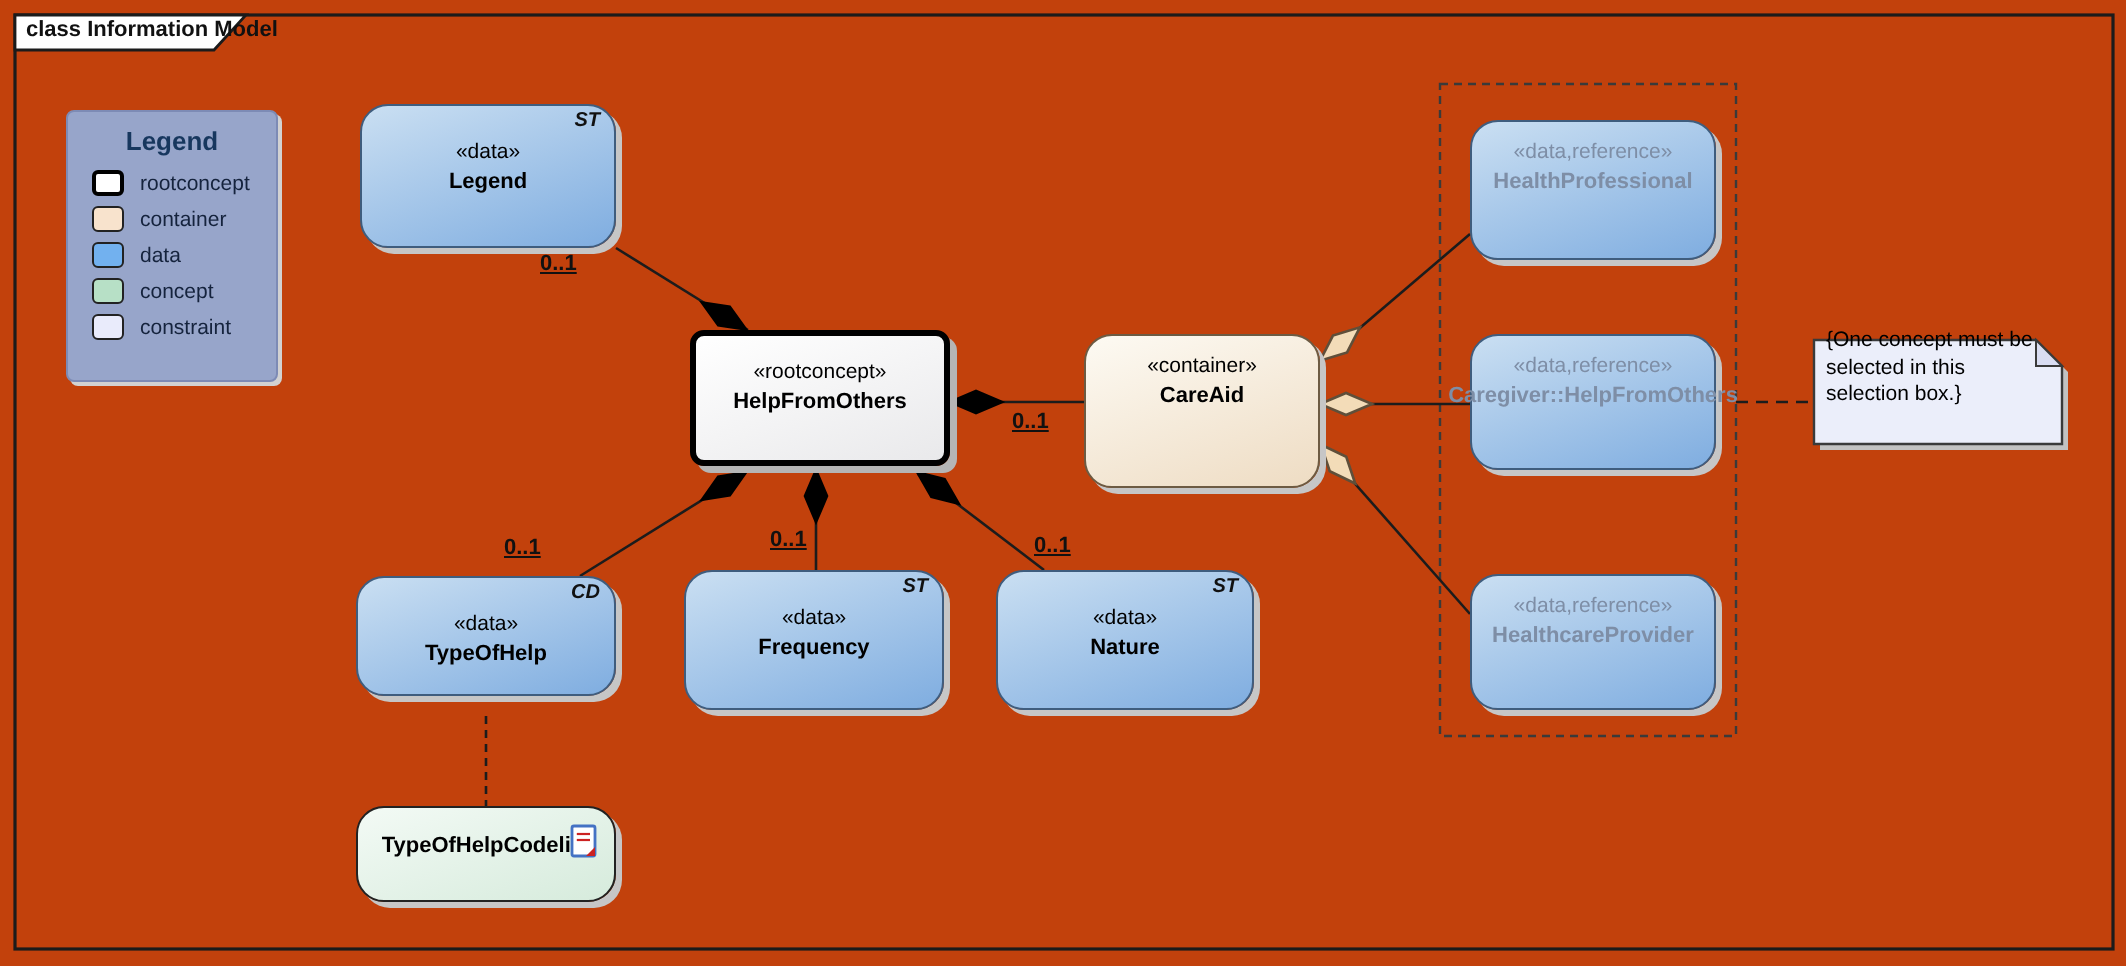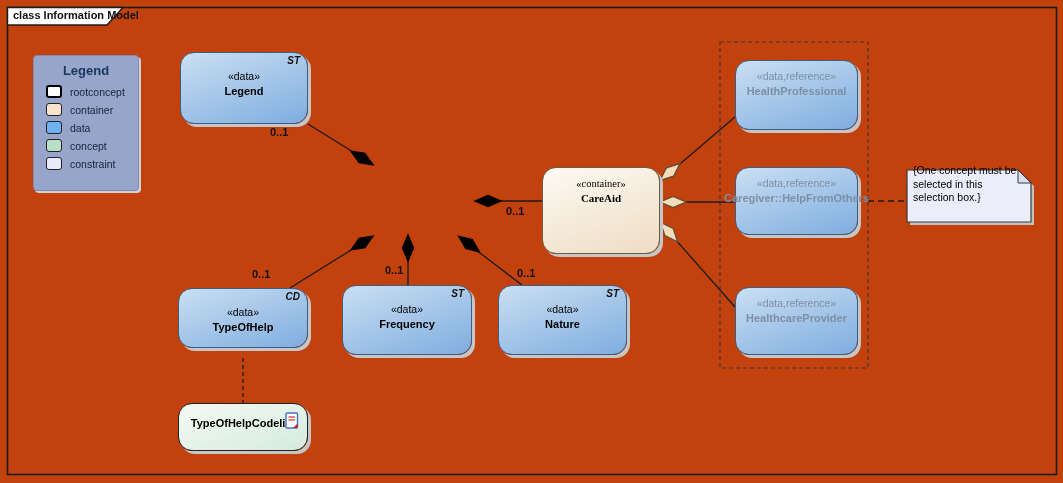--- a/index.html
+++ b/index.html
@@ -31,21 +31,21 @@
   .beige{background:linear-gradient(160deg,#fdfaf3 0%,#eedcc3 100%);border-color:#6d5b43;}
   .ref .stereo,.ref .cname{color:#7e8ea6;}
   .green{
     background:linear-gradient(160deg,#f3faf5 0%,#d6ebdc 100%);
     border:1.5px solid #222;flex-direction:row;align-items:flex-start;
     justify-content:center;padding-top:13px;
   }
   .green .cname{margin-top:0;}
   .doc-icon{position:absolute;right:8px;top:8px;width:14px;height:17px;}
   
-  .mult{position:absolute;font-size:11px;font-weight:600;color:#111;}
+  .mult{position:absolute;font-size:11px;font-weight:600;color:#111;text-decoration:underline;}
   
   .note-text{position:absolute;left:913px;top:164px;width:106px;font-size:10.5px;line-height:1.3;color:#000;}
   
   .legend{
     position:absolute;left:33px;top:55px;width:106px;height:136px;box-sizing:border-box;
     background:#97a5ca;border:1px solid #7d8bb5;border-radius:4px;
     box-shadow:2px 2px 0 #d2d2d2;padding:5px 0 0 12px;
   }
   .legend-title{font-size:13px;font-weight:bold;color:#17375e;text-align:center;margin:2px 12px 7px 0;}
   .legend-item{display:flex;align-items:center;margin-bottom:5px;}
@@ -141,22 +141,26 @@
       <span class="llabel">constraint</span>
     </div>
   </div>
 
   <div class="uml-box tagged" style="left:180px;top:52px;width:128px;height:72px;">
     <span class="tag">ST</span>
     <div class="stereo">«data»</div>
     <div class="cname">Legend</div>
   </div>
 
-
-  <div class="uml-box beige" style="left:542px;top:167px;width:118px;height:87px;font-family:Liberation Serif, serif;">
+  <div class="uml-box root" style="left:345px;top:165px;width:130px;height:68px;">
+    <div class="stereo">«rootconcept»</div>
+    <div class="cname">HelpFromOthers</div>
+  </div>
+
+  <div class="uml-box beige" style="left:542px;top:167px;width:118px;height:77px;">
     <div class="stereo">«container»</div>
     <div class="cname">CareAid</div>
   </div>
 
   <div class="uml-box ref" style="left:735px;top:60px;width:123px;height:70px;">
     <div class="stereo">«data,reference»</div>
     <div class="cname">HealthProfessional</div>
   </div>
 
   <div class="uml-box ref" style="left:735px;top:167px;width:123px;height:68px;">

